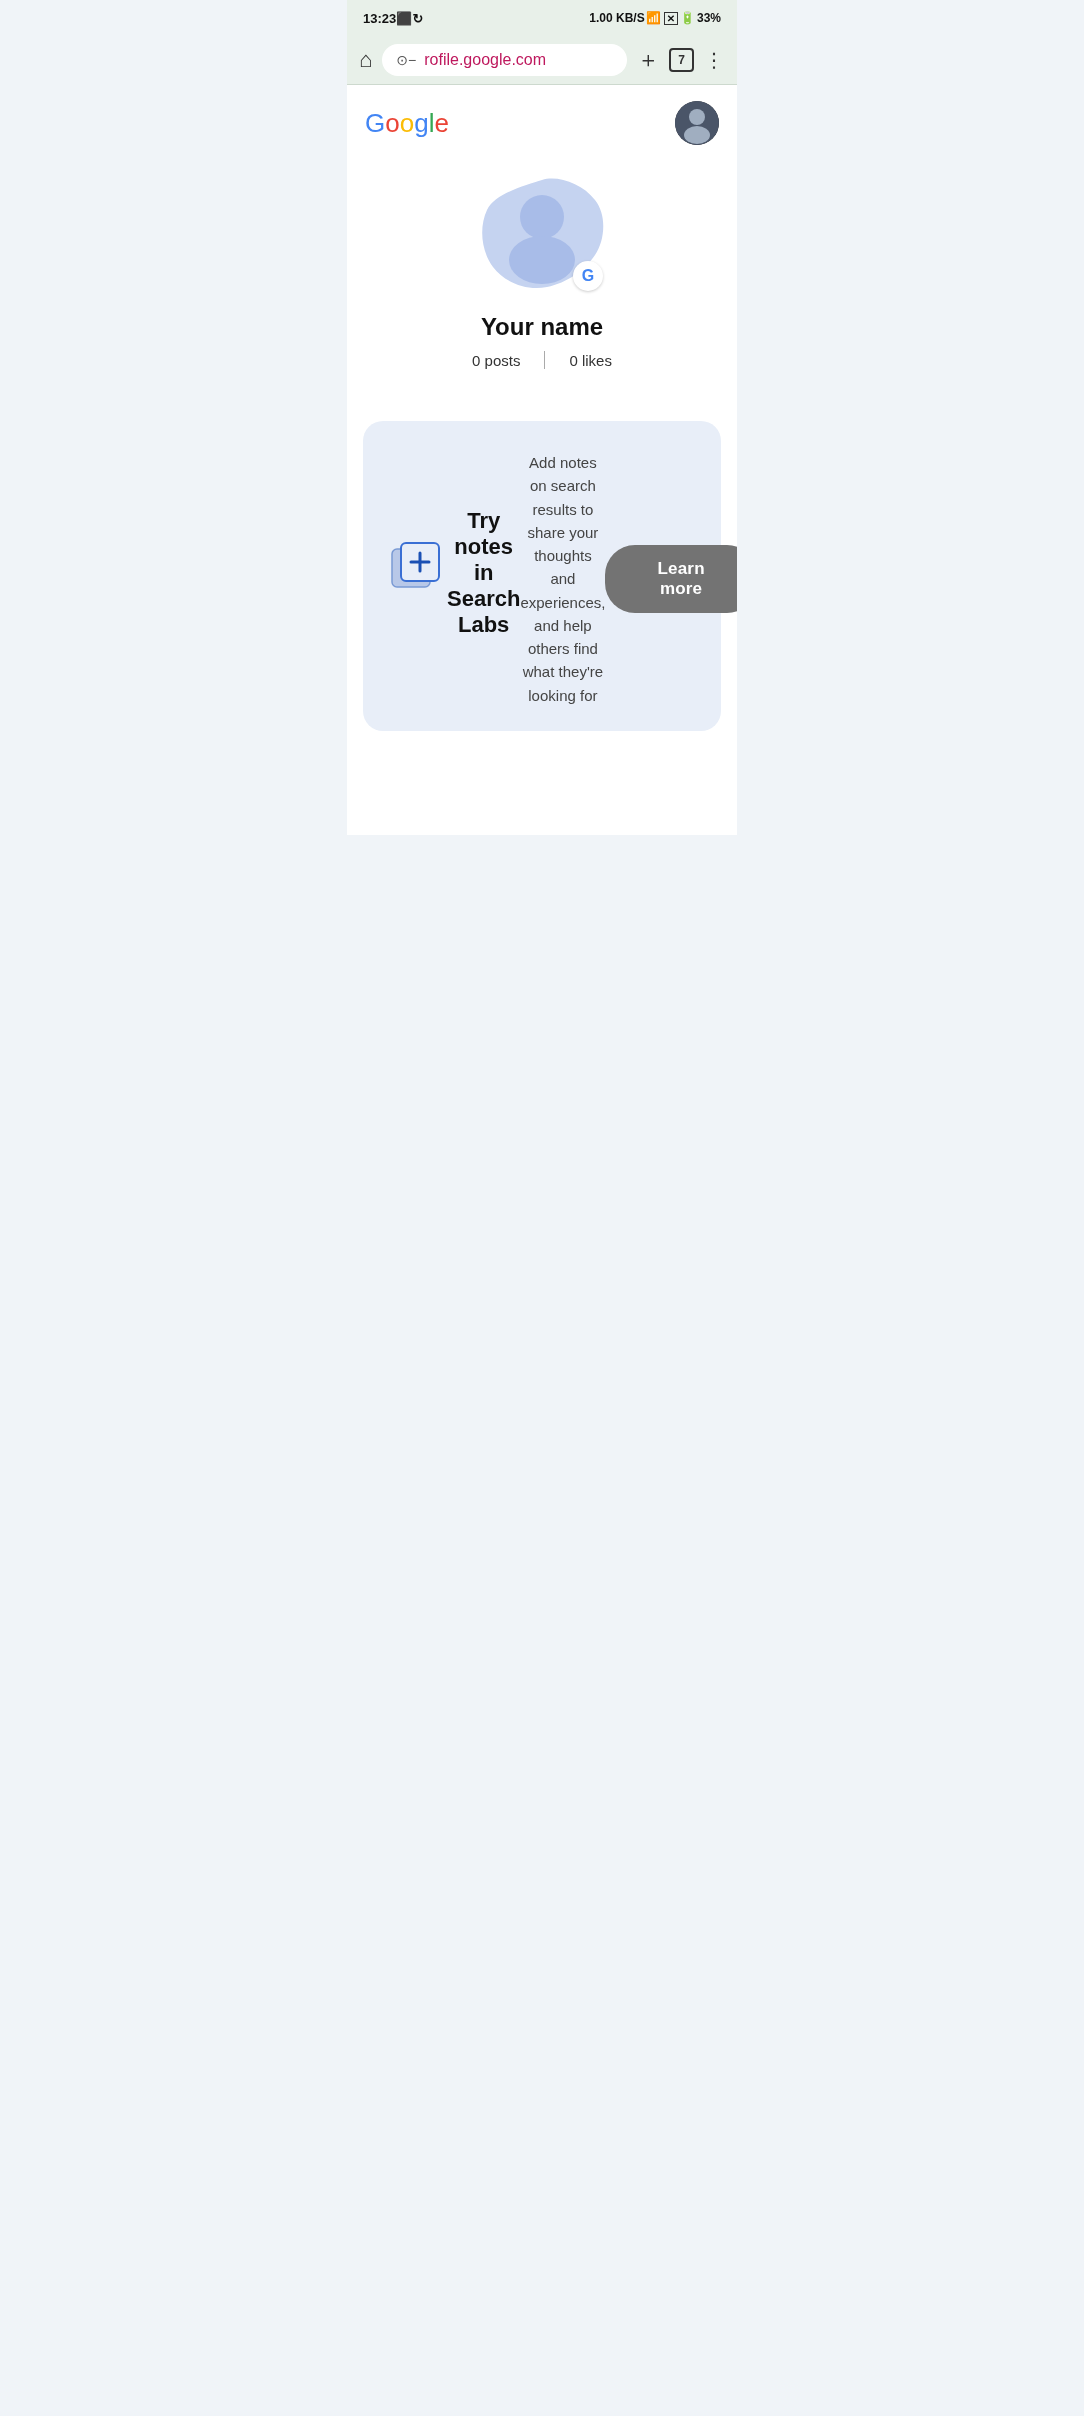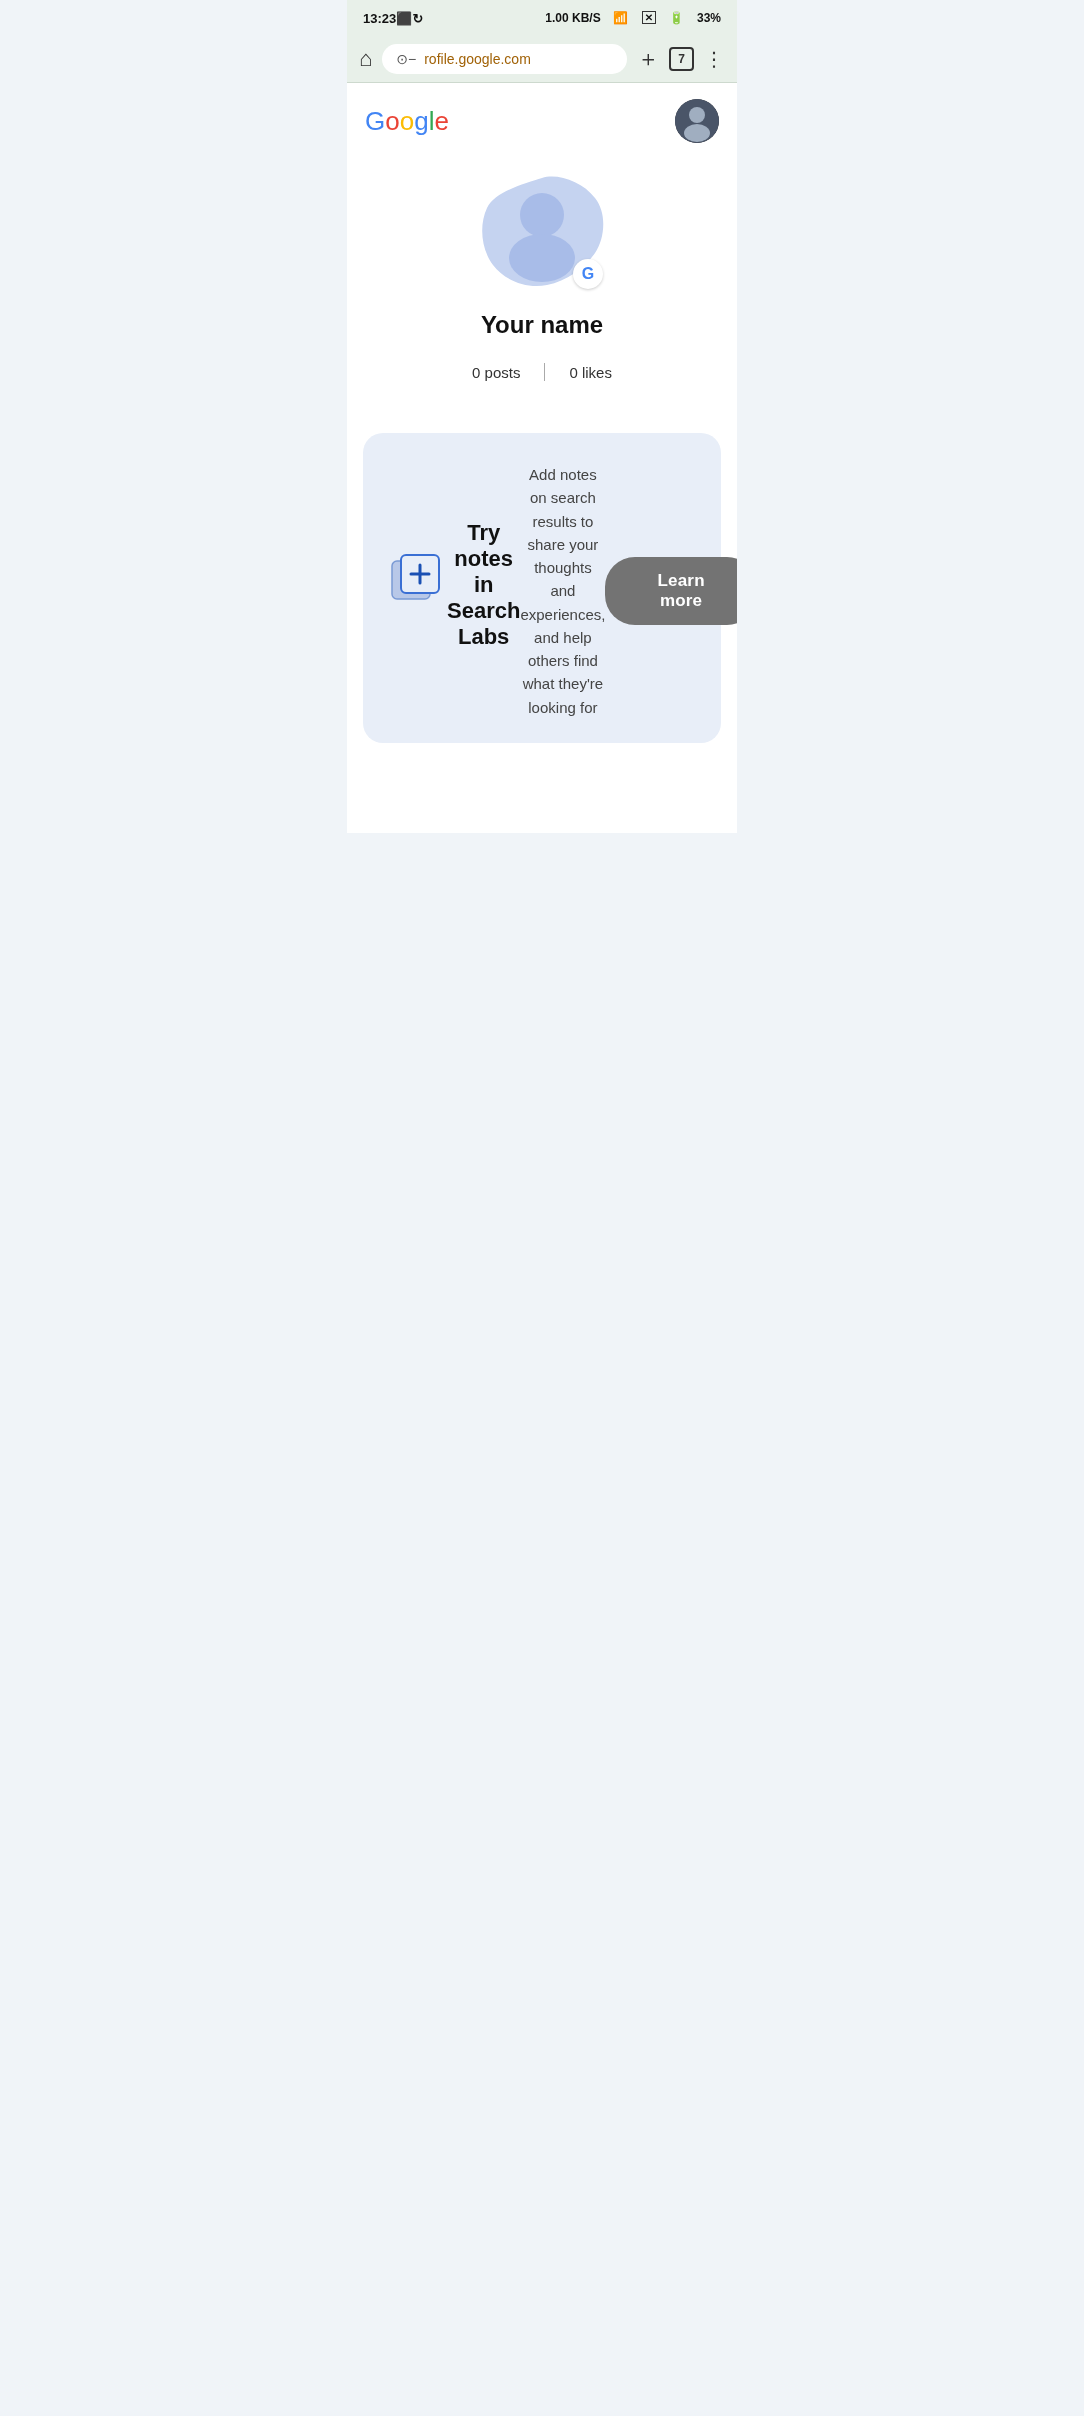--- a/index.html
+++ b/index.html
@@ -26,22 +26,22 @@
     .status-left {
       font-size: 13px;
       font-weight: 600;
       color: #111;
       display: flex;
       align-items: center;
       gap: 0;
     }
     .status-right {
       display: flex;
-      align-items: flex-start;
-      gap: 13px;
+      align-items: flex-end;
+      gap: 2px;
       font-size: 12px;
       font-weight: 600;
       color: #111;
     }
 
     
     .browser-bar {
       background: #e8f0e9;
       display: flex;
       align-items: center;
@@ -61,22 +61,22 @@
       padding: 7px 14px;
       display: flex;
       align-items: center;
       gap: 8px;
     }
     .address-bar-icon {
       font-size: 14px;
       color: #555;
     }
     .address-text {
-      font-size: 14px;
-      color: #a16207;
+      font-size: 16px;
+      color: #be185d;
     }
     .tab-btn {
       border: 2px solid #333;
       border-radius: 4px;
       padding: 3px 7px;
       font-size: 12px;
       font-weight: 700;
       color: #333;
       background: transparent;
       cursor: pointer;
@@ -173,21 +173,21 @@
       align-items: center;
       justify-content: center;
       font-size: 16px;
       font-weight: 700;
       box-shadow: 0 1px 3px rgba(0,0,0,0.2);
     }
     .profile-name {
       font-size: 24px;
       font-weight: 700;
       color: #111;
-      margin-bottom: 24px;
+      margin-bottom: 10px;
     }
     .profile-stats {
       display: flex;
       align-items: center;
       gap: 24px;
       margin-bottom: 18px;
       font-size: 15px;
       color: #333;
     }
     .stat-divider {

